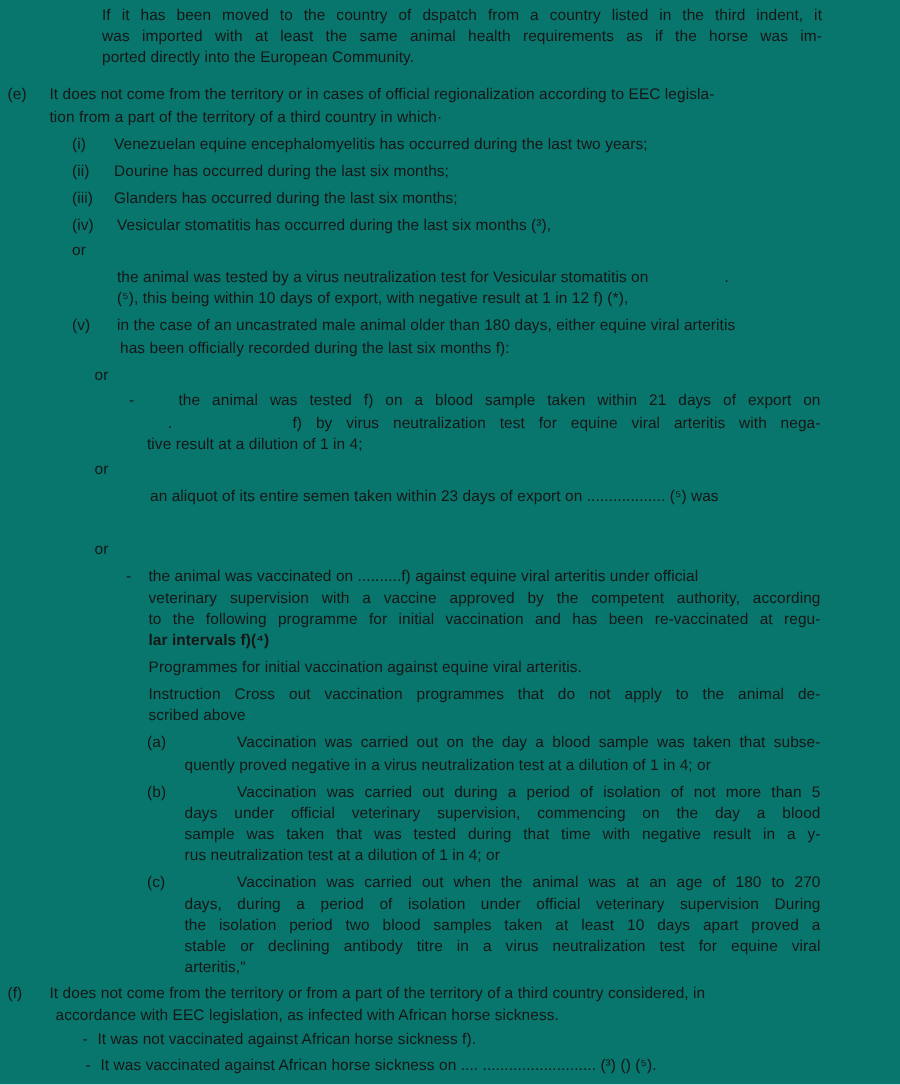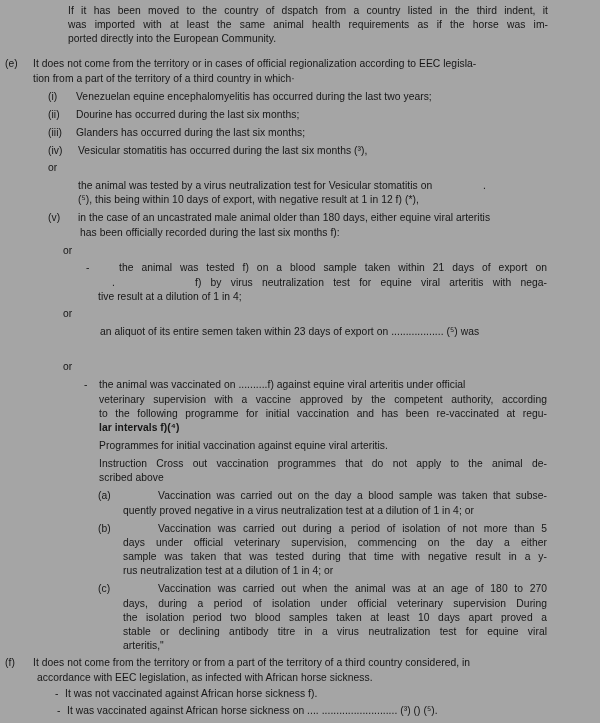--- a/index.html
+++ b/index.html
@@ -7,21 +7,21 @@
     padding: 0;
     width: 600px;
     height: 723px;
     background: #fdfdfc;
     overflow: hidden;
   }
   #doc {
     position: relative;
     width: 600px;
     height: 723px;
-    background: #a3a3a3;
+    background: #0f766e;
     font-family: "Liberation Sans", sans-serif;
     font-size: 10.3px;
     color: #1b1b1b;
     filter: blur(0.22px) contrast(1.05);
   }
   .line {
     position: absolute;
     white-space: nowrap;
     line-height: 13px;
     letter-spacing: 0.05px;
@@ -74,21 +74,21 @@
     <div class="line just" style="left: 99px; top: 407px; width: 448px;">to the following programme for initial vaccination and has been re-vaccinated at regu-</div>
     <div class="line" style="left: 99px; top: 421px; font-weight: bold;">lar intervals f)(⁴)</div>
     <div class="line" style="left: 99px; top: 439px;">Programmes for initial vaccination against equine viral arteritis.</div>
     <div class="line just" style="left: 99px; top: 457px; width: 448px;">Instruction Cross out vaccination programmes that do not apply to the animal de-</div>
     <div class="line" style="left: 99px; top: 471px;">scribed above</div>
     <div class="line" style="left: 98px; top: 489px;">(a)</div>
     <div class="line just" style="left: 158px; top: 489px; width: 389px;">Vaccination was carried out on the day a blood sample was taken that subse-</div>
     <div class="line" style="left: 123px; top: 504px;">quently proved negative in a virus neutralization test at a dilution of 1 in 4; or</div>
     <div class="line" style="left: 98px; top: 522px;">(b)</div>
     <div class="line just" style="left: 158px; top: 522px; width: 389px;">Vaccination was carried out during a period of isolation of not more than 5</div>
-    <div class="line just" style="left: 123px; top: 536px; width: 424px;">days under official veterinary supervision, commencing on the day a either</div>
+    <div class="line just" style="left: 123px; top: 536px; width: 424px;">days under official veterinary supervision, commencing on the day a blood</div>
     <div class="line just" style="left: 123px; top: 550px; width: 424px;">sample was taken that was tested during that time with negative result in a y-</div>
     <div class="line" style="left: 123px; top: 564px;">rus neutralization test at a dilution of 1 in 4; or</div>
     <div class="line" style="left: 98px; top: 582px;">(c)</div>
     <div class="line just" style="left: 158px; top: 582px; width: 389px;">Vaccination was carried out when the animal was at an age of 180 to 270</div>
     <div class="line just" style="left: 123px; top: 597px; width: 424px;">days, during a period of isolation under official veterinary supervision During</div>
     <div class="line just" style="left: 123px; top: 611px; width: 424px;">the isolation period two blood samples taken at least 10 days apart proved a</div>
     <div class="line just" style="left: 123px; top: 625px; width: 424px;">stable or declining antibody titre in a virus neutralization test for equine viral</div>
     <div class="line" style="left: 123px; top: 639px;">arteritis,"</div>
     <div class="line" style="left: 5px; top: 656px;">(f)</div>
     <div class="line" style="left: 33px; top: 656px;">It does not come from the territory or from a part of the territory of a third country considered, in</div>

